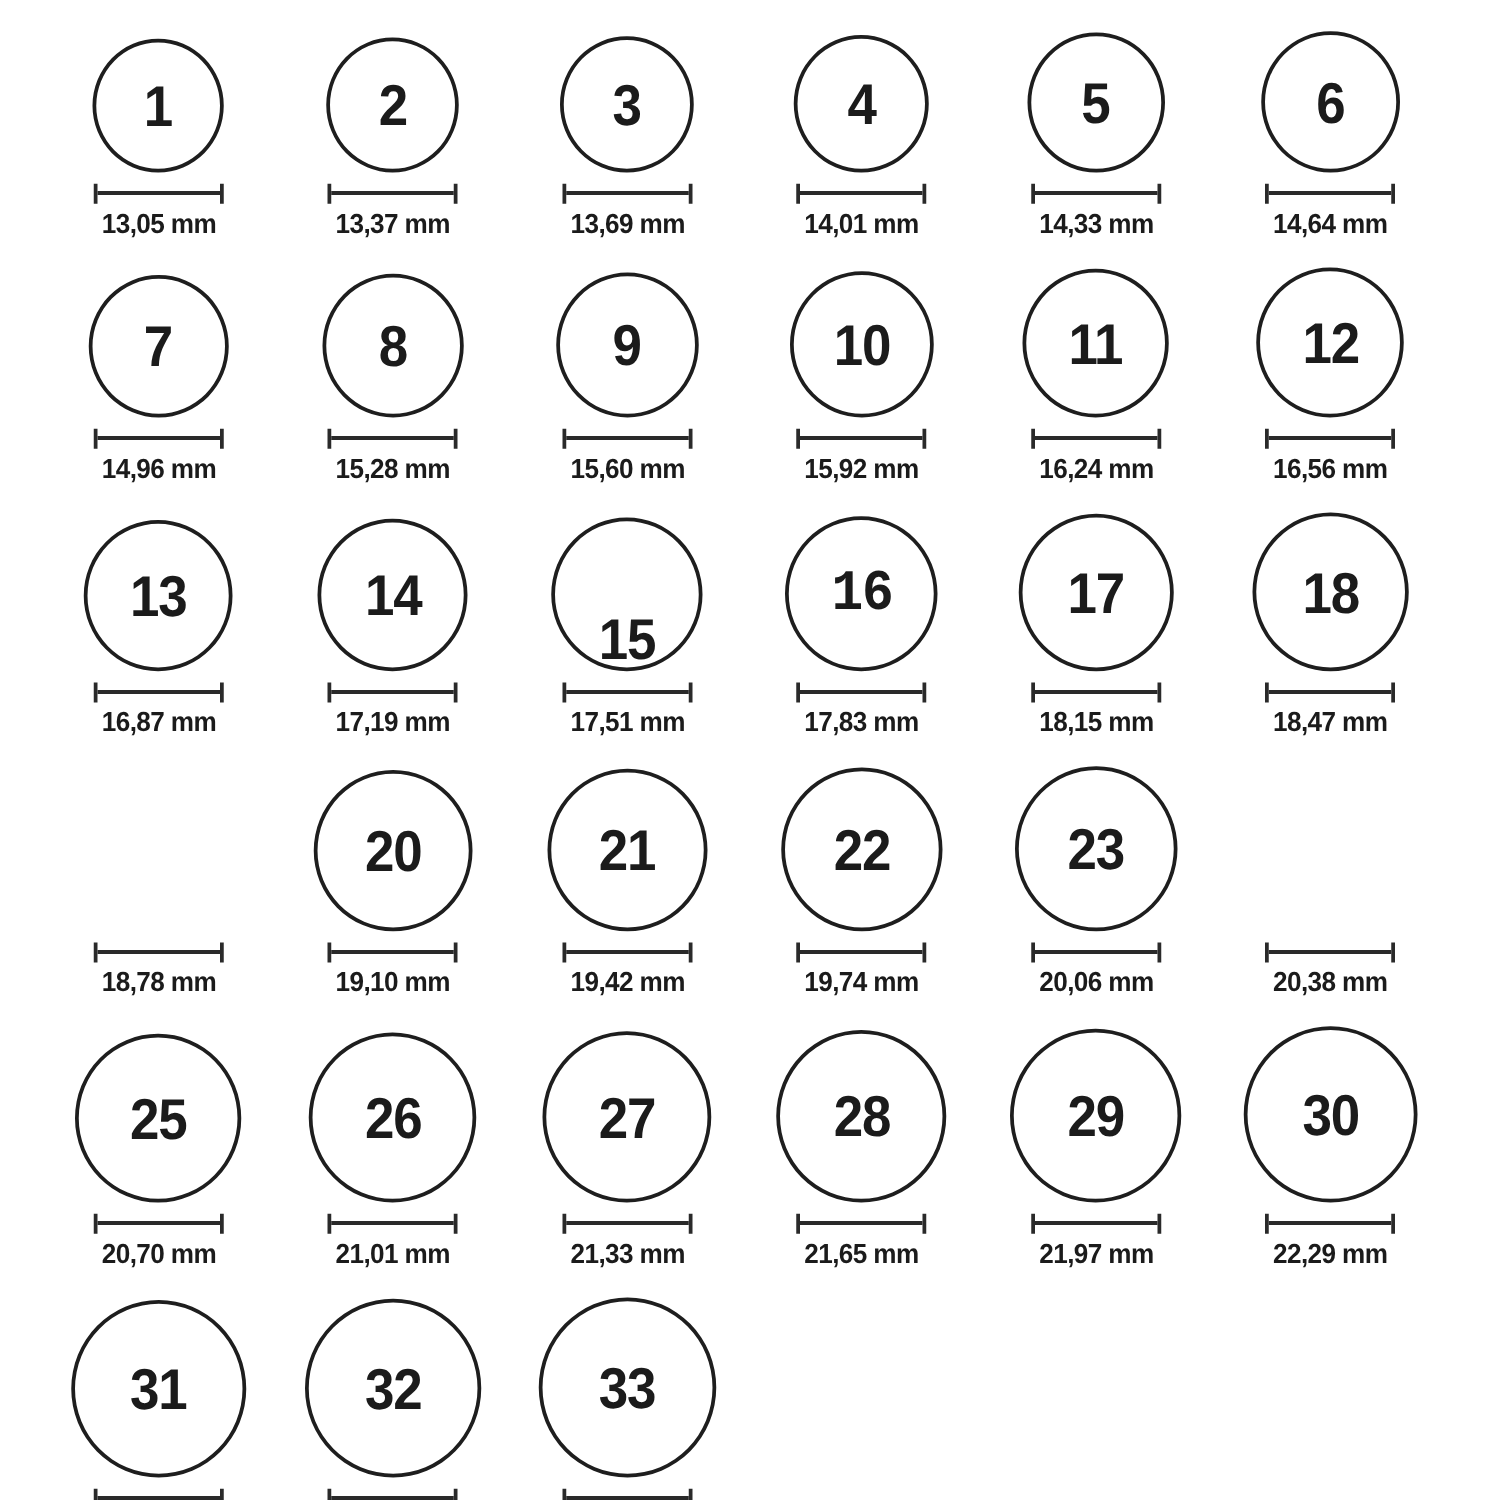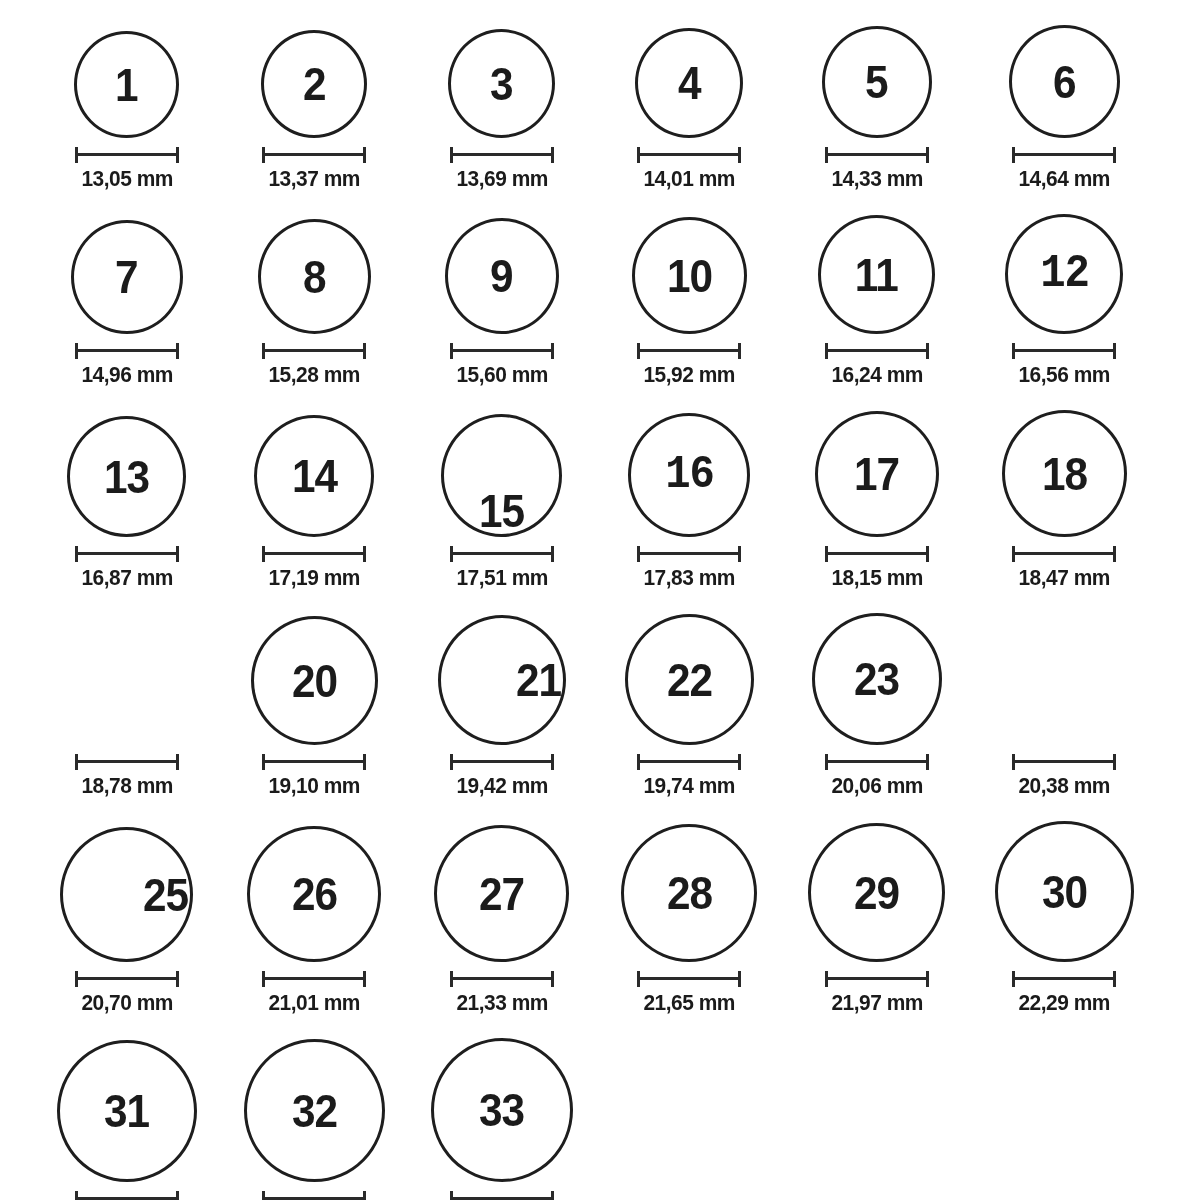--- a/index.html
+++ b/index.html
@@ -141,21 +141,21 @@
       <div class="label">15,92 mm</div>
     </div>
     <div class="cell">
       <div class="circle" style="width: 117px; height: 119px;">
         <span class="num">11</span>
       </div>
       <div class="bar"></div>
       <div class="label">16,24 mm</div>
     </div>
     <div class="cell">
-      <div class="circle" style="width: 118px; height: 120px; font-family: Liberation Mono, monospace;">
+      <div class="circle" style="width: 118px; height: 120px;">
         <span class="num">12</span>
       </div>
       <div class="bar"></div>
       <div class="label">16,56 mm</div>
     </div>
     <div class="cell">
       <div class="circle" style="width: 119px; height: 121px;">
         <span class="num">13</span>
       </div>
       <div class="bar"></div>
@@ -201,21 +201,21 @@
       <div class="label">18,78 mm</div>
     </div>
     <div class="cell">
       <div class="circle" style="width: 127px; height: 129px;">
         <span class="num">20</span>
       </div>
       <div class="bar"></div>
       <div class="label">19,10 mm</div>
     </div>
     <div class="cell">
-      <div class="circle" style="width: 128px; height: 130px; justify-content: flex-end;">
+      <div class="circle" style="width: 128px; height: 130px;">
         <span class="num">21</span>
       </div>
       <div class="bar"></div>
       <div class="label">19,42 mm</div>
     </div>
     <div class="cell">
       <div class="circle" style="width: 129px; height: 131px;">
         <span class="num">22</span>
       </div>
       <div class="bar"></div>
@@ -226,21 +226,21 @@
         <span class="num">23</span>
       </div>
       <div class="bar"></div>
       <div class="label">20,06 mm</div>
     </div>
     <div class="cell">
       <div class="bar"></div>
       <div class="label">20,38 mm</div>
     </div>
     <div class="cell">
-      <div class="circle" style="width: 133px; height: 135px; justify-content: flex-end;">
+      <div class="circle" style="width: 133px; height: 135px;">
         <span class="num">25</span>
       </div>
       <div class="bar"></div>
       <div class="label">20,70 mm</div>
     </div>
     <div class="cell">
       <div class="circle" style="width: 134px; height: 136px; text-align: right;">
         <span class="num">26</span>
       </div>
       <div class="bar"></div>

